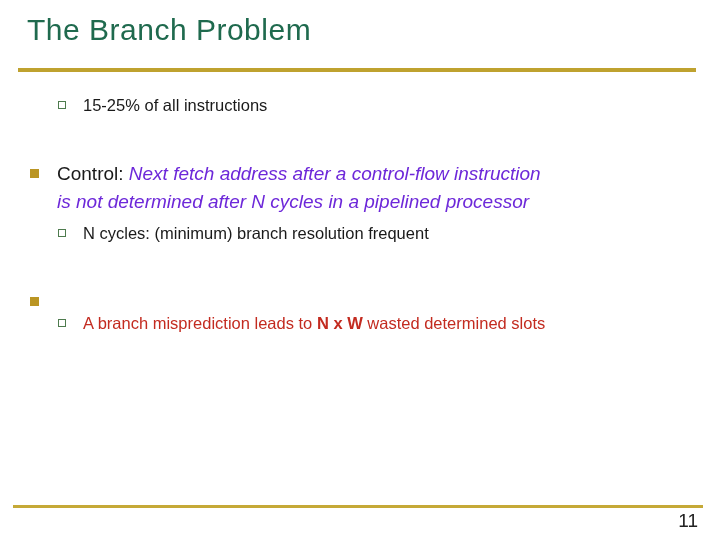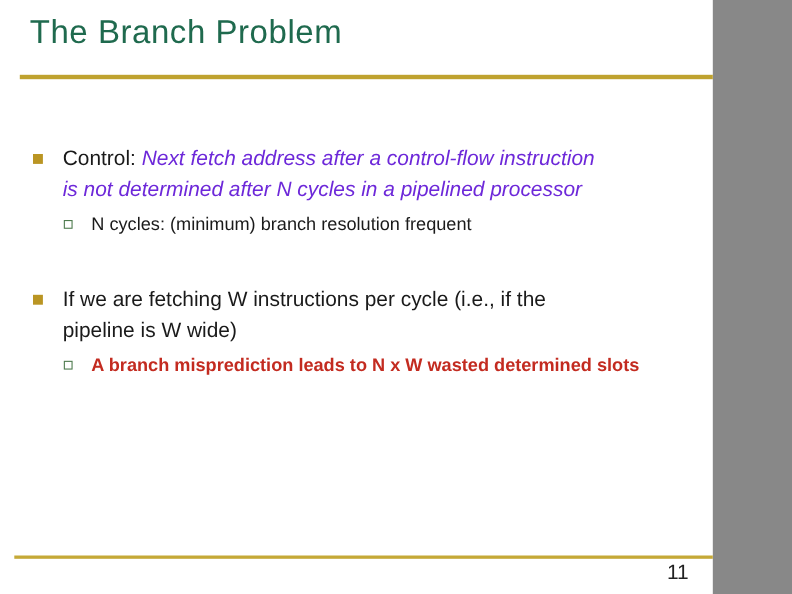--- a/index.html
+++ b/index.html
@@ -1,18 +1,18 @@
 <!DOCTYPE html>
 <html><head>
 <meta charset="utf-8">
 <style>
   html, body { margin: 0; padding: 0; background: #888; }
   .slide {
     position: relative;
-    width: 648px;
+    width: 720px;
     height: 540px;
     background: #ffffff;
     overflow: hidden;
     font-family: "Liberation Sans", sans-serif;
   }
   .title {
     position: absolute;
     left: 27px;
     top: 13px;
     margin: 0;
@@ -66,48 +66,50 @@
   }
   .l2-text {
     font-size: 16.5px;
     line-height: 24px;
     color: #1a1a1a;
     white-space: pre-line;
     max-width: 620px;
   }
   .seg-black { color: #1a1a1a; }
   .seg-blue  { color: #6d28d9; font-style: italic; }
-  .seg-red   { color: #C32B20; font-weight: bold; }
+  .seg-red   { color: #C32B20; }
   .seg-bold  { font-weight: bold; }
 </style>
 </head>
 <body>
 
 <div class="slide">
   <h1 class="title">The Branch Problem</h1>
   <div class="rule rule-top"></div>
   <div class="content" id="content">
       <div class="bullet-group">
+        <div class="row sub-row">
+          <span class="marker-l2"></span>
+          <span class="l2-text"><span class="seg-black">15-25% of all instructions</span></span>
+        </div>
       </div>
       <div class="bullet-group">
         <div class="row">
           <span class="marker-l1"></span>
           <span class="l1-text"><span class="seg-black">Control: </span><span class="seg-blue">Next fetch address after a control-flow instruction
 is not determined after N cycles in a pipelined processor</span></span>
         </div>
         <div class="row sub-row">
           <span class="marker-l2"></span>
           <span class="l2-text"><span class="seg-black">N cycles: (minimum) branch resolution frequent</span></span>
         </div>
       </div>
       <div class="bullet-group">
         <div class="row">
           <span class="marker-l1"></span>
-          <span class="l1-text"><span class="seg-black">If we are fetching W instructions per cycle (i.e., if the
-pipeline is W wide)</span></span>
         </div>
         <div class="row sub-row">
           <span class="marker-l2"></span>
           <span class="l2-text"><span class="seg-red">A branch misprediction leads to </span><span class="seg-red seg-bold">N x W</span><span class="seg-red"> wasted determined slots</span></span>
         </div>
       </div>
     </div>
   <div class="rule rule-bottom"></div>
   <div class="page-number">11</div>
 </div>

